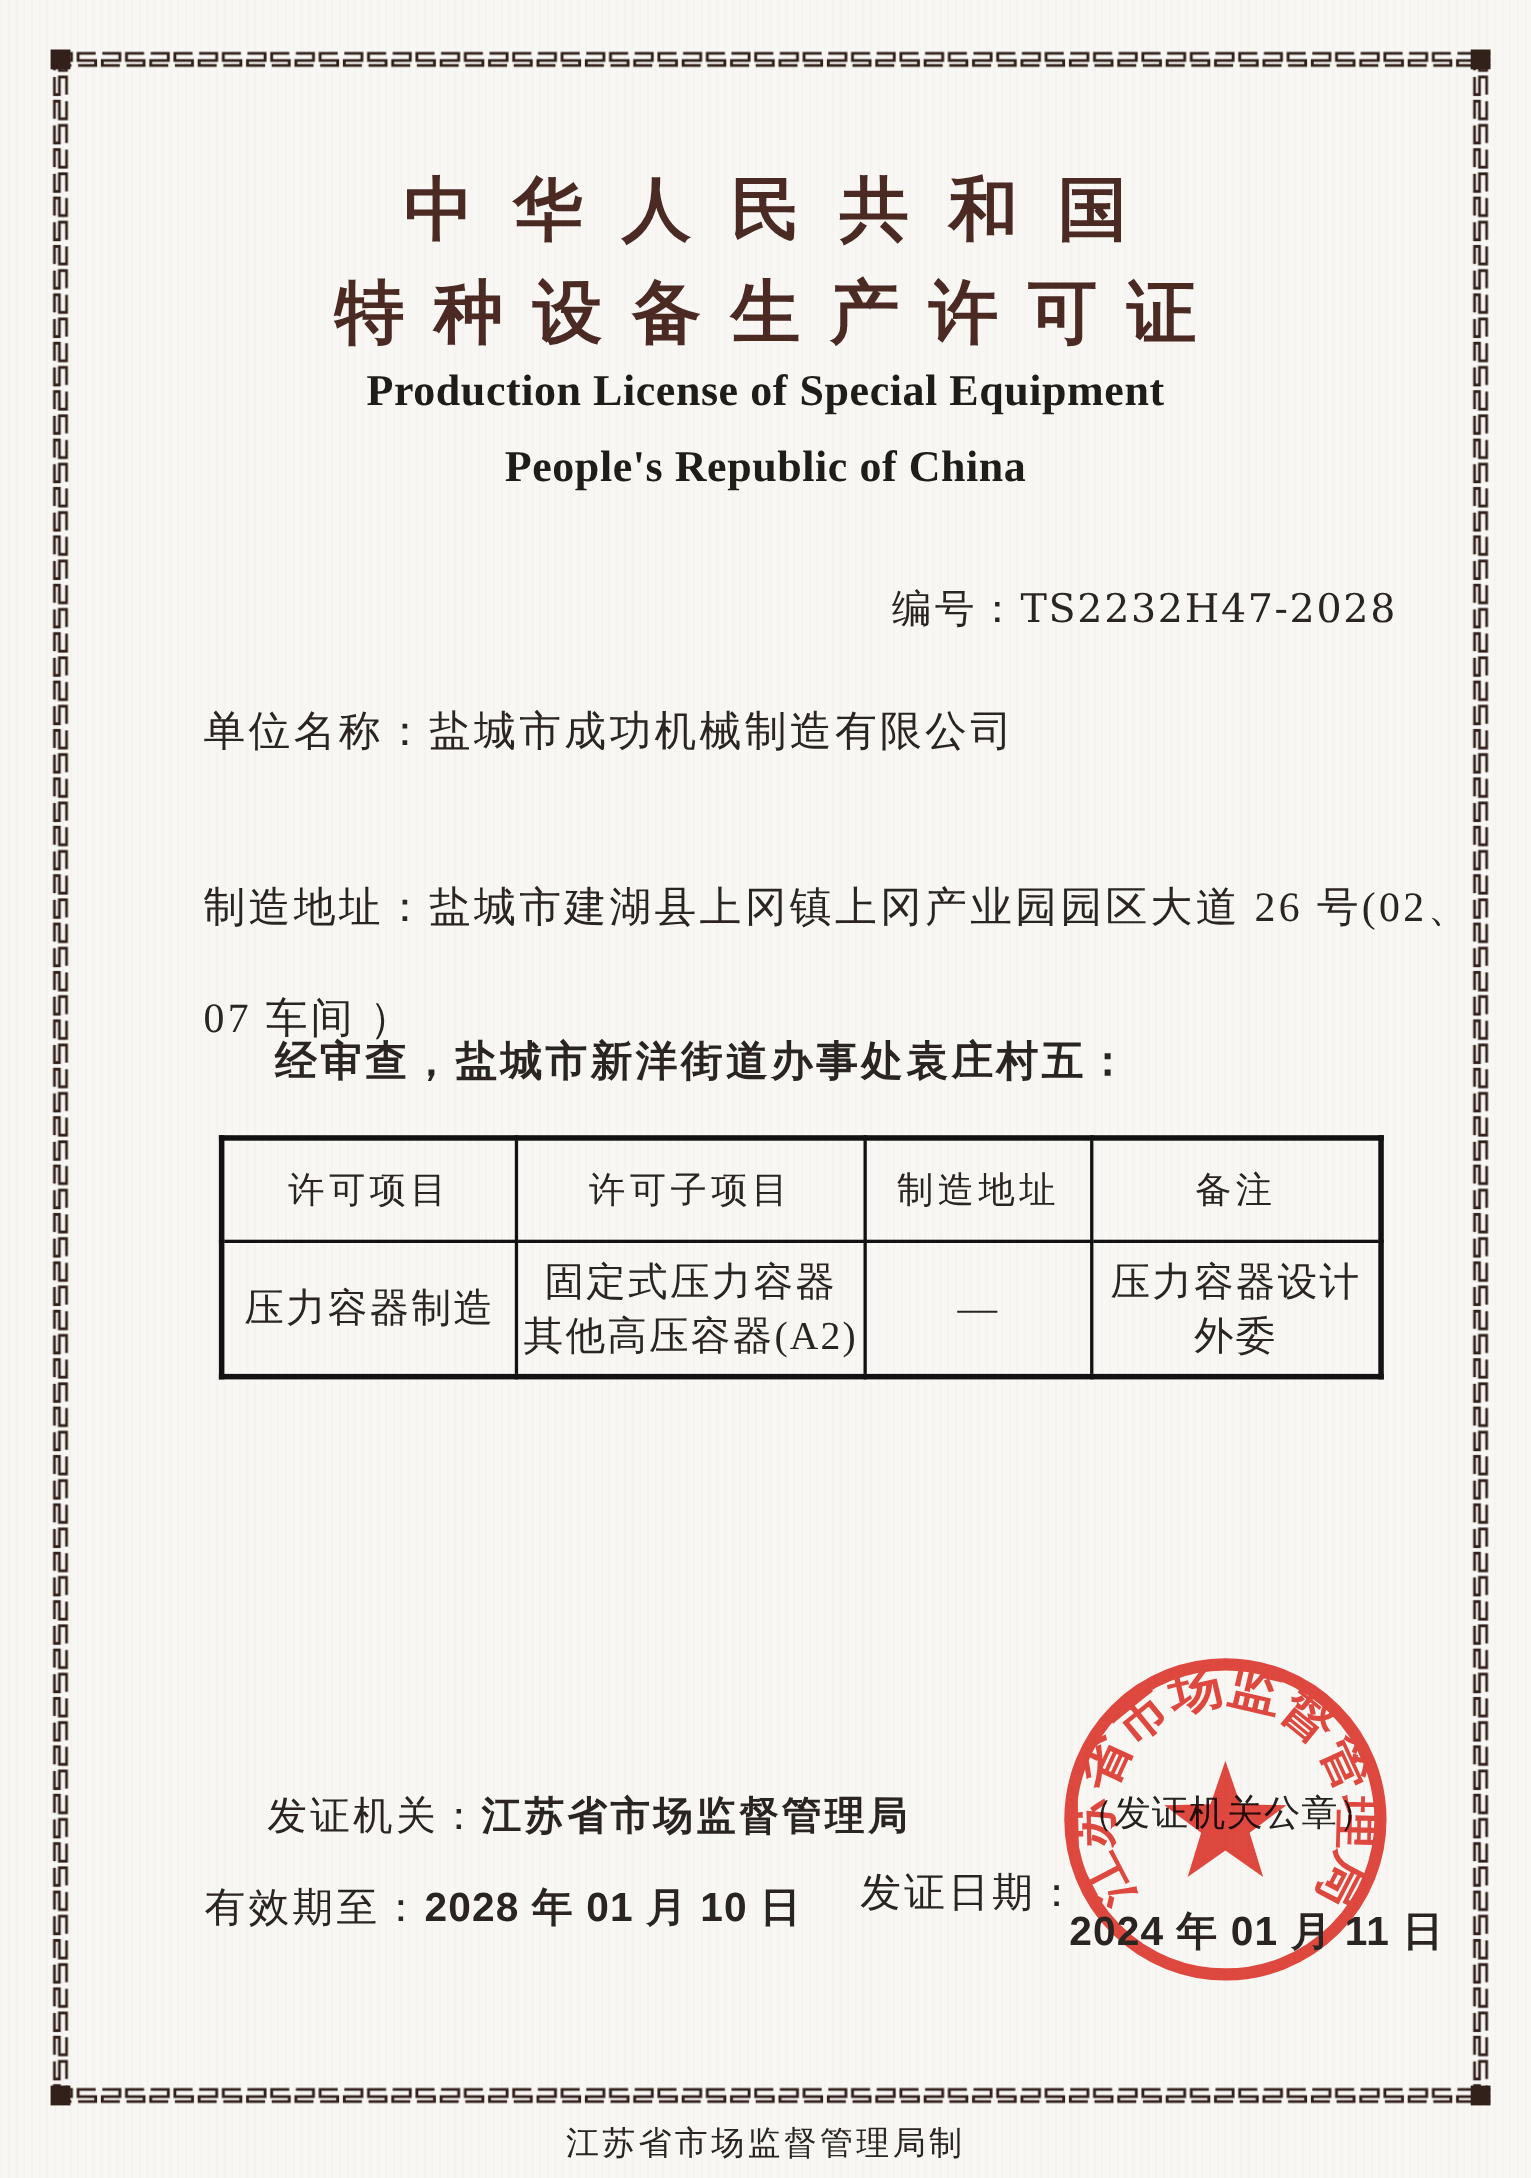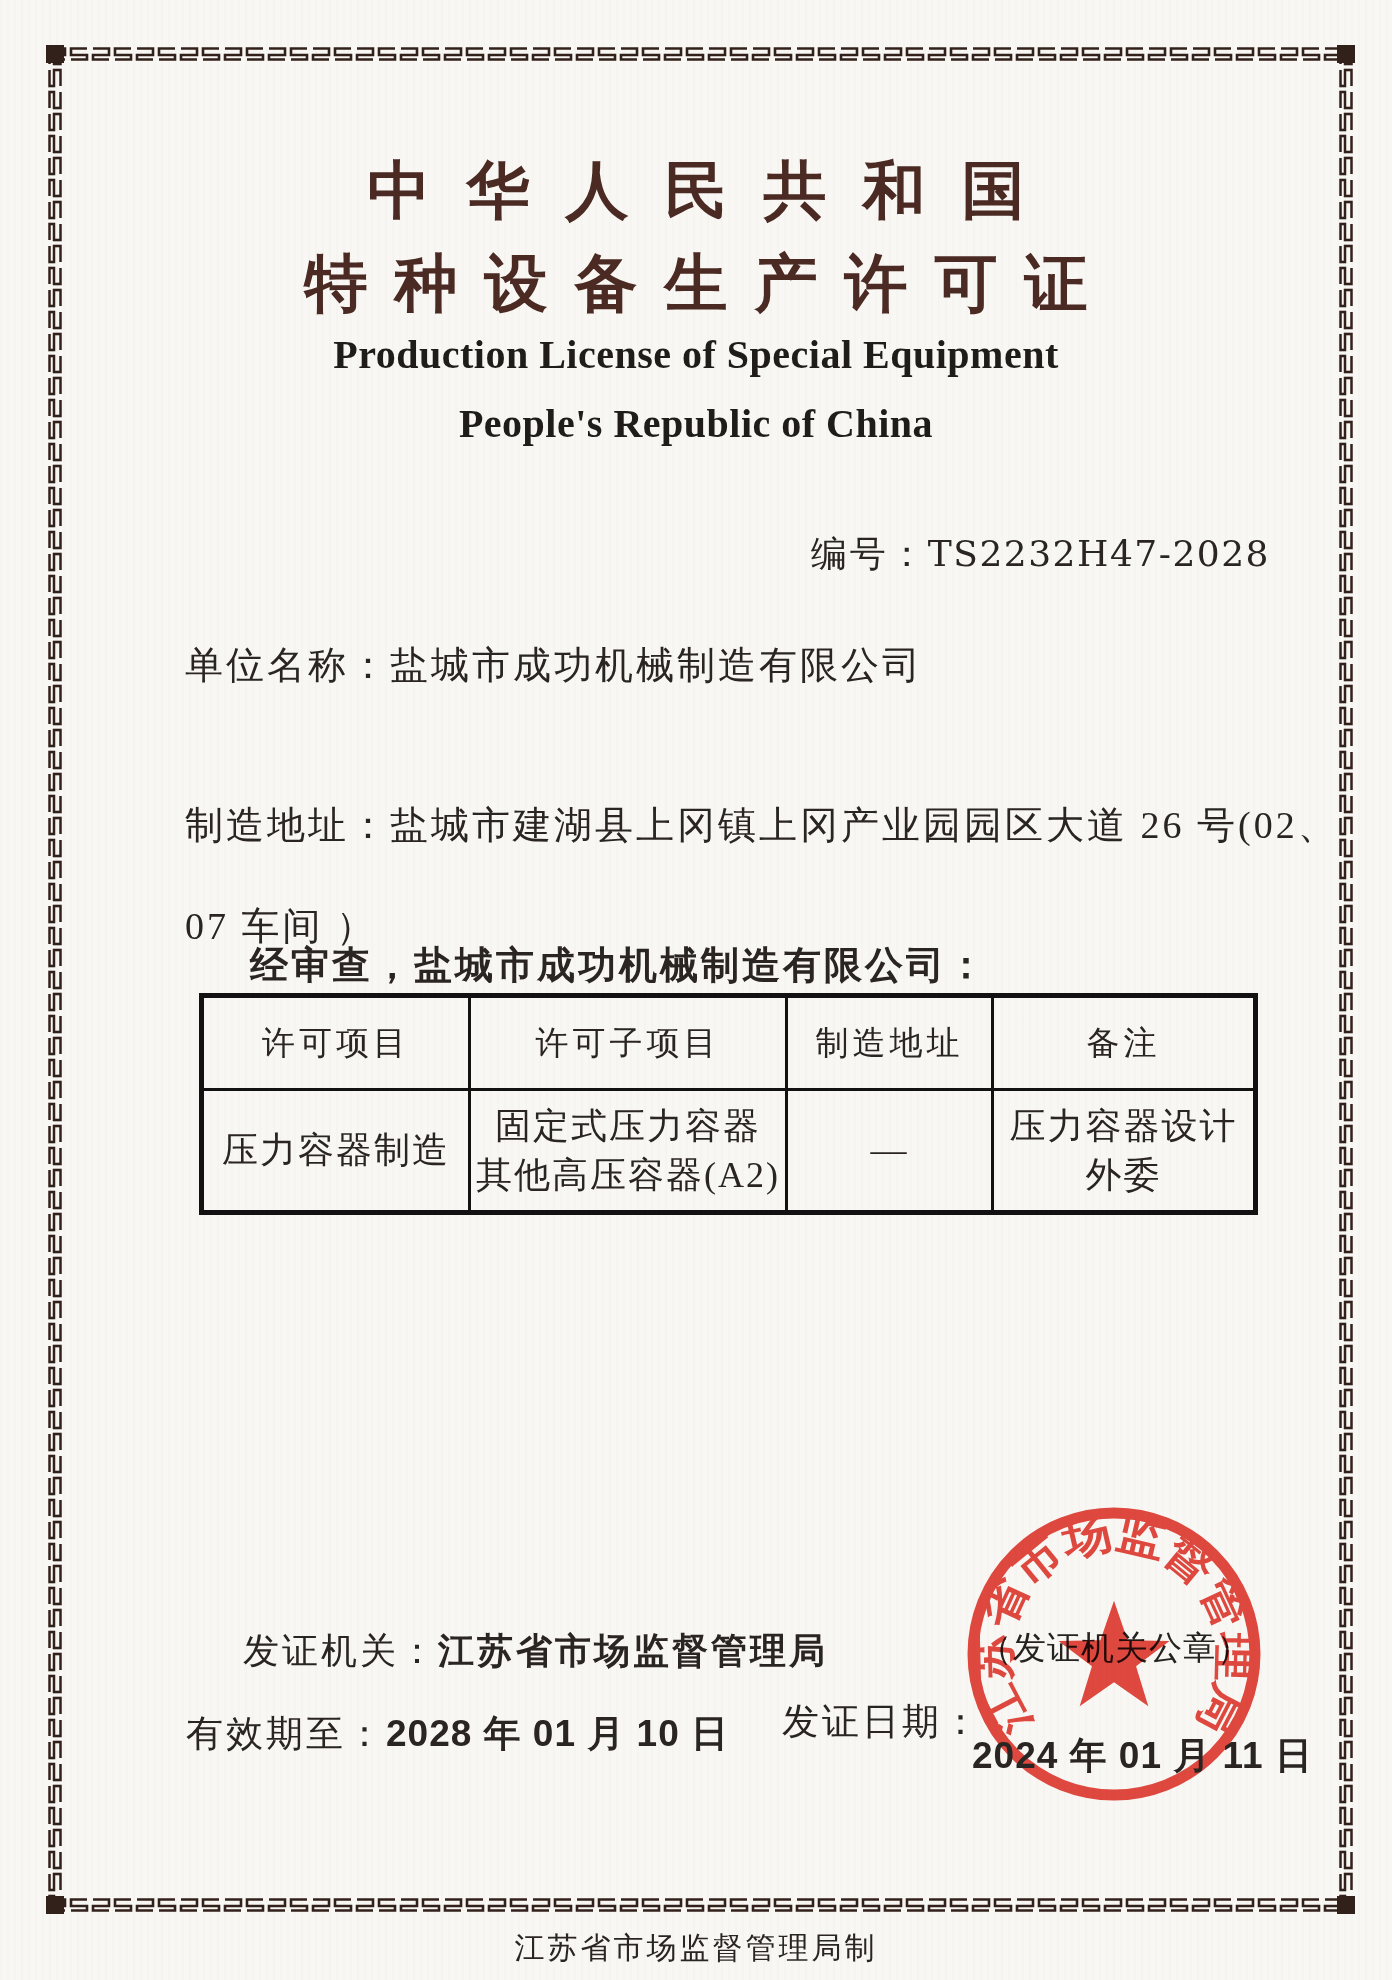--- a/index.html
+++ b/index.html
@@ -30,21 +30,21 @@
   .title-cn .sp2{letter-spacing:27px;margin-right:-27px;}
   .title-en{font-weight:bold;color:var(--en_title);font-size:40px;line-height:1;letter-spacing:0.5px;}
   
   .line{position:absolute;white-space:nowrap;font-size:38px;line-height:1.2;letter-spacing:3px;}
   .license{font-size:36px;letter-spacing:1px;margin-left:13px;}
   .license .num{font-family:"DejaVu Serif",serif;letter-spacing:1.5px;}
   .label{letter-spacing:3px;}
   .approval{font-weight:600;}
   
   table.permit{
-    position:absolute;left:199px;top:993px;width:1054px;height:217px;
+    position:absolute;left:199px;top:1032px;width:1054px;height:217px;
     border-collapse:collapse;table-layout:fixed;border-radius:27px;
   }
   table.permit th,table.permit td{
     border:3px solid var(--table_border);
     text-align:center;vertical-align:middle;
     font-weight:normal;color:var(--body_text);
     white-space:pre-line;
   }
   table.permit{border:5px solid var(--table_border);}
   table.permit th{font-size:33px;height:94px;letter-spacing:4px;}
@@ -116,21 +116,21 @@
   </div>
 
   <div class="line" style="left:185px;top:643px;">
     <span class="label">单位名称：</span><span>盐城市成功机械制造有限公司</span>
   </div>
   <div class="line" style="left:185px;top:803px;">
     <span class="label">制造地址：</span><span>盐城市建湖县上冈镇上冈产业园园区大道 26 号(02、</span>
   </div>
   <div class="line" style="left:185px;top:880px;margin-top:24px;">07 车间 ）</div>
 
-  <div class="line approval" style="left:250px;top:943px;">经审查，盐城市成功机械制造有限公司：</div>
+  <div class="line approval" style="left:250px;top:943px;">经审查，盐城市新洋街道办事处袁庄村五：</div>
 
   <table class="permit">
     <colgroup>
       <col style="width:268px">
         <col style="width:317px">
         <col style="width:206px">
         <col style="width:263px">
     </colgroup>
     <tbody>
         <tr>

